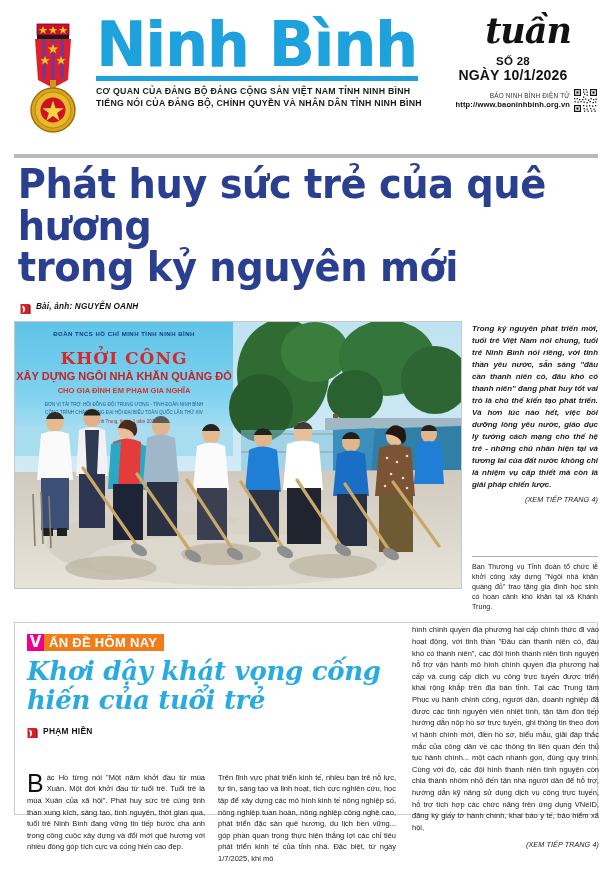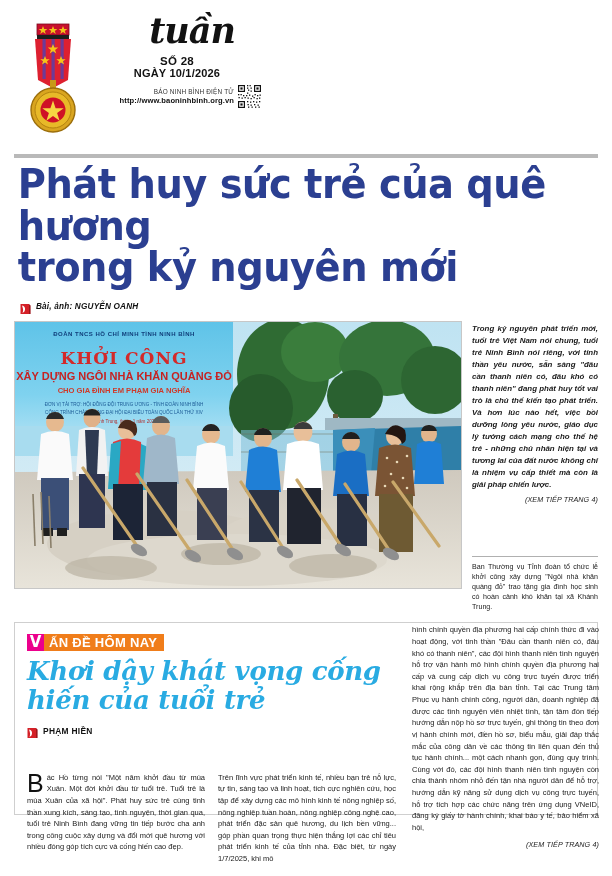--- a/index.html
+++ b/index.html
@@ -45,21 +45,21 @@
   .weekend-block { width:170px; flex:0 0 170px; text-align:center; padding-top:4px; position:relative; }
   .cuoi-tuan {
     font-family:"DejaVu Serif","Liberation Serif",serif;
     font-style:italic; font-weight:bold;
     color:#121212;
     line-height:0.85;
   }
   .cuoi { font-size:37px; display:block; letter-spacing:-1px; text-align:left; padding-left:16px; }
   .tuan { font-size:35px; display:block; letter-spacing:-1px; text-align:center; padding-left:30px; margin-top:-4px;}
   .issue { font-size:11.5px; font-weight:bold; margin-top:9px; letter-spacing:0.3px; color:#111; }
-  .issue-date { font-size:11px; font-weight:bold; letter-spacing:0.2px; color:#111; }
+  .issue-date { font-size:14px; font-weight:bold; letter-spacing:0.2px; color:#111; }
   .web-row { display:flex; align-items:center; justify-content:flex-end; margin-top:5px; gap:3px; }
   .web-txt { text-align:right; line-height:1.25; }
   .web-l1 { font-size:6.4px; color:#333; letter-spacing:0.2px; }
   .web-l2 { font-size:7.6px; color:#111; font-weight:bold; letter-spacing:0.1px; }
   .qr { width:25px; height:25px; }
 
   .grey-rule { height:4px; background:#b9b9b9; margin:2px 0 5px 0; }
 
   
   .red-banner {
@@ -169,20 +169,26 @@
           </g>
           <rect x="25" y="58" width="6" height="8" fill="#c79a18"></rect>
           <circle cx="28" cy="88" r="22" fill="#d9a520" stroke="#9c6f0c" stroke-width="1.4"></circle>
           <circle cx="28" cy="88" r="18" fill="#e8b928" stroke="#b3820f" stroke-width="1"></circle>
           <circle cx="28" cy="88" r="12.5" fill="#cf1126"></circle>
           <polygon points="28,78.5 30.6,86.2 38.7,86.2 32.1,91 34.6,98.7 28,93.9 21.4,98.7 23.9,91 17.3,86.2 25.4,86.2" fill="#f6d743"></polygon>
         </svg>
       </div>
     </div>
 
+    <div class="title-block">
+      <div class="paper-title">Ninh Bình</div>
+      <div class="title-rule"></div>
+      <div class="sub-line">CƠ QUAN CỦA ĐẢNG BỘ ĐẢNG CỘNG SẢN VIỆT NAM TỈNH NINH BÌNH</div>
+      <div class="sub-line">TIẾNG NÓI CỦA ĐẢNG BỘ, CHÍNH QUYỀN VÀ NHÂN DÂN TỈNH NINH BÌNH</div>
+    </div>
 
     <div class="weekend-block">
       <div class="cuoi-tuan">
         <span class="tuan">tuần</span>
       </div>
       <div class="issue">SỐ 28</div>
       <div class="issue-date">NGÀY 10/1/2026</div>
       <div class="web-row">
         <div class="web-txt">
           <div class="web-l1">BÁO NINH BÌNH ĐIỆN TỬ</div>

